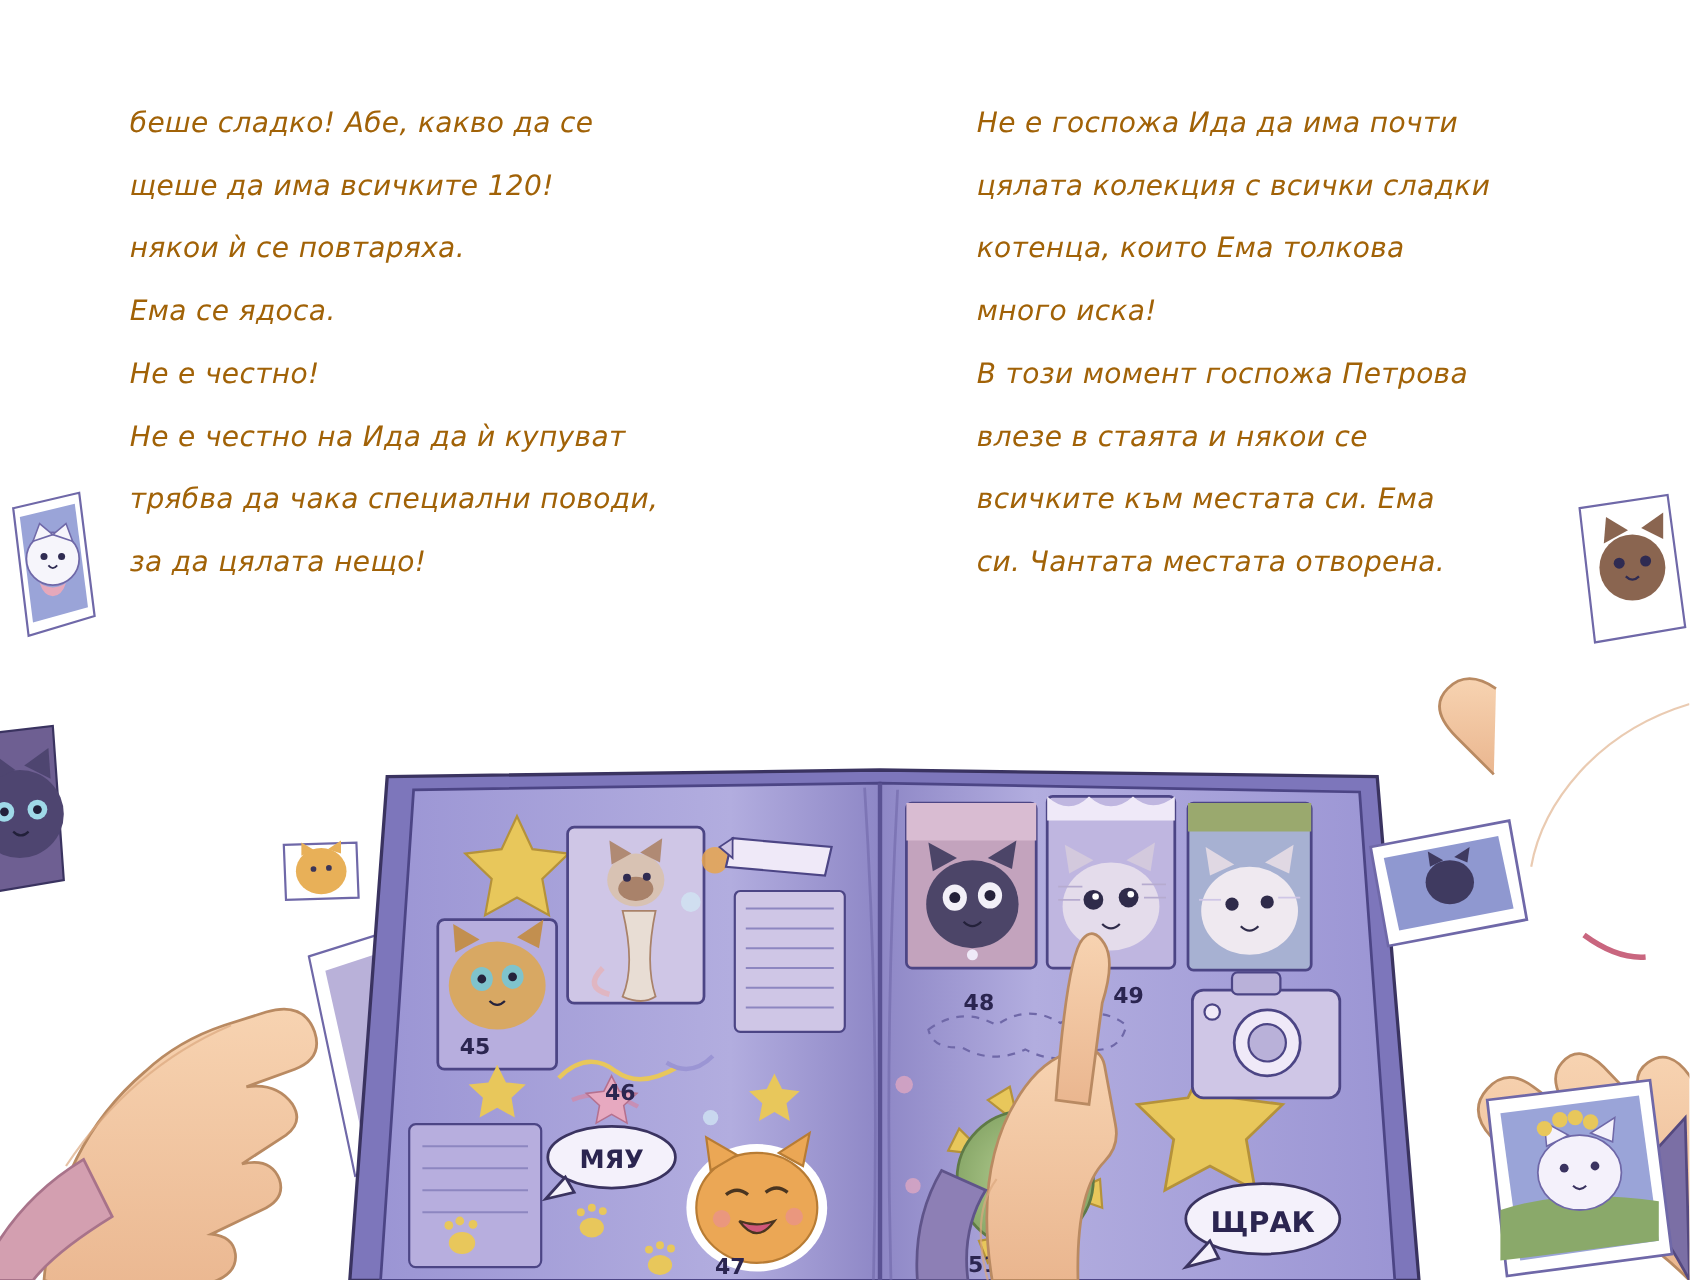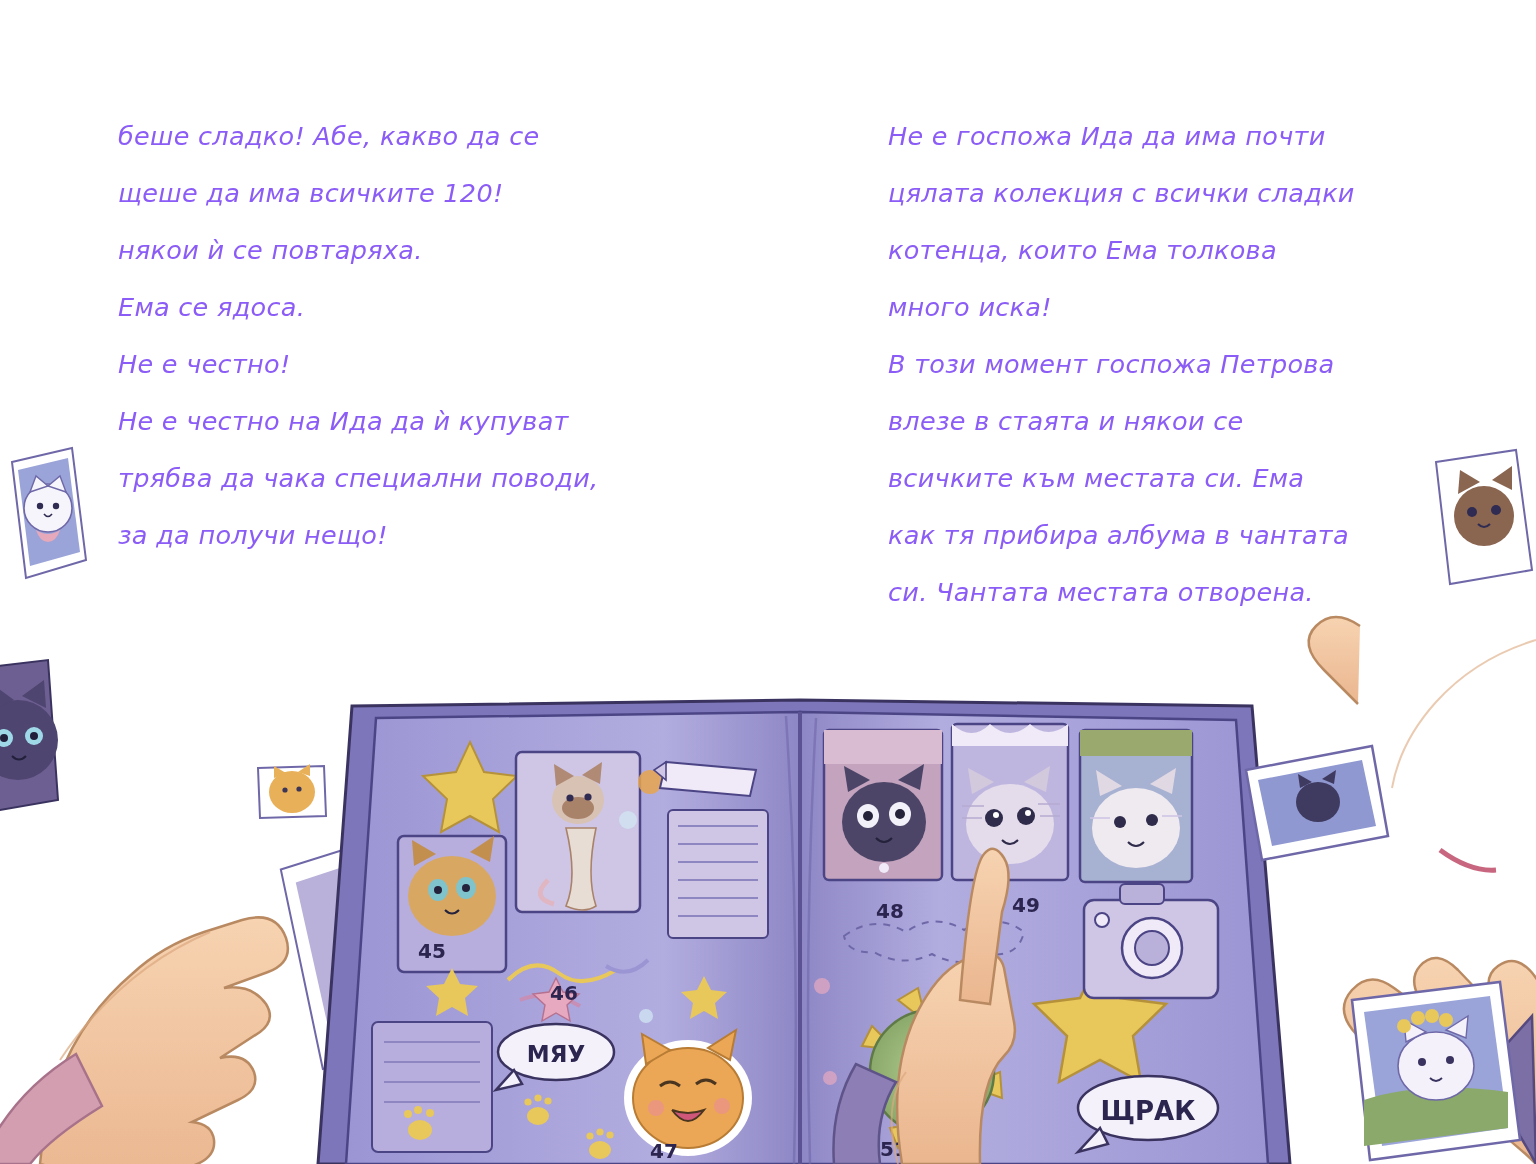--- a/index.html
+++ b/index.html
@@ -22,25 +22,25 @@
   .text-layer {
     position: absolute;
     left: 0; top: 0;
     width: 1536px;
     height: 1164px;
     z-index: 5;
     pointer-events: none;
   }
   .column {
     position: absolute;
-    top: 108px;
+    top: 84px;
     font-family: "DejaVu Sans", sans-serif;
     font-size: 25.5px;
     line-height: 57px;
-    color: #8b5cf6;
+    color: #a16207;
     font-style: italic;
     letter-spacing: 0.3px;
   }
   .column p {
     margin: 0;
   }
   .col-left  { left: 118px; width: 620px; }
   .col-right { left: 888px; width: 620px; }
 
   
@@ -373,28 +373,27 @@
 
   <div class="text-layer">
     <div class="column col-left">
       <p>беше сладко! Абе, какво да се</p>
       <p>щеше да има всичките 120!</p>
       <p>някои ѝ се повтаряха.</p>
       <p>Ема се ядоса.</p>
       <p>Не е честно!</p>
       <p>Не е честно на Ида да ѝ купуват</p>
       <p>трябва да чака специални поводи,</p>
-      <p>за да получи нещо!</p>
+      <p>за да цялата нещо!</p>
     </div>
     <div class="column col-right">
       <p>Не е госпожа Ида да има почти</p>
       <p>цялата колекция с всички сладки</p>
       <p>котенца, които Ема толкова</p>
       <p>много иска!</p>
       <p>В този момент госпожа Петрова</p>
       <p>влезе в стаята и някои се</p>
       <p>всичките към местата си. Ема</p>
-      <p>как тя прибира албума в чантата</p>
       <p>си. Чантата местата отворена.</p>
     </div>
   </div>
 
 </div>
 
 </body></html>

